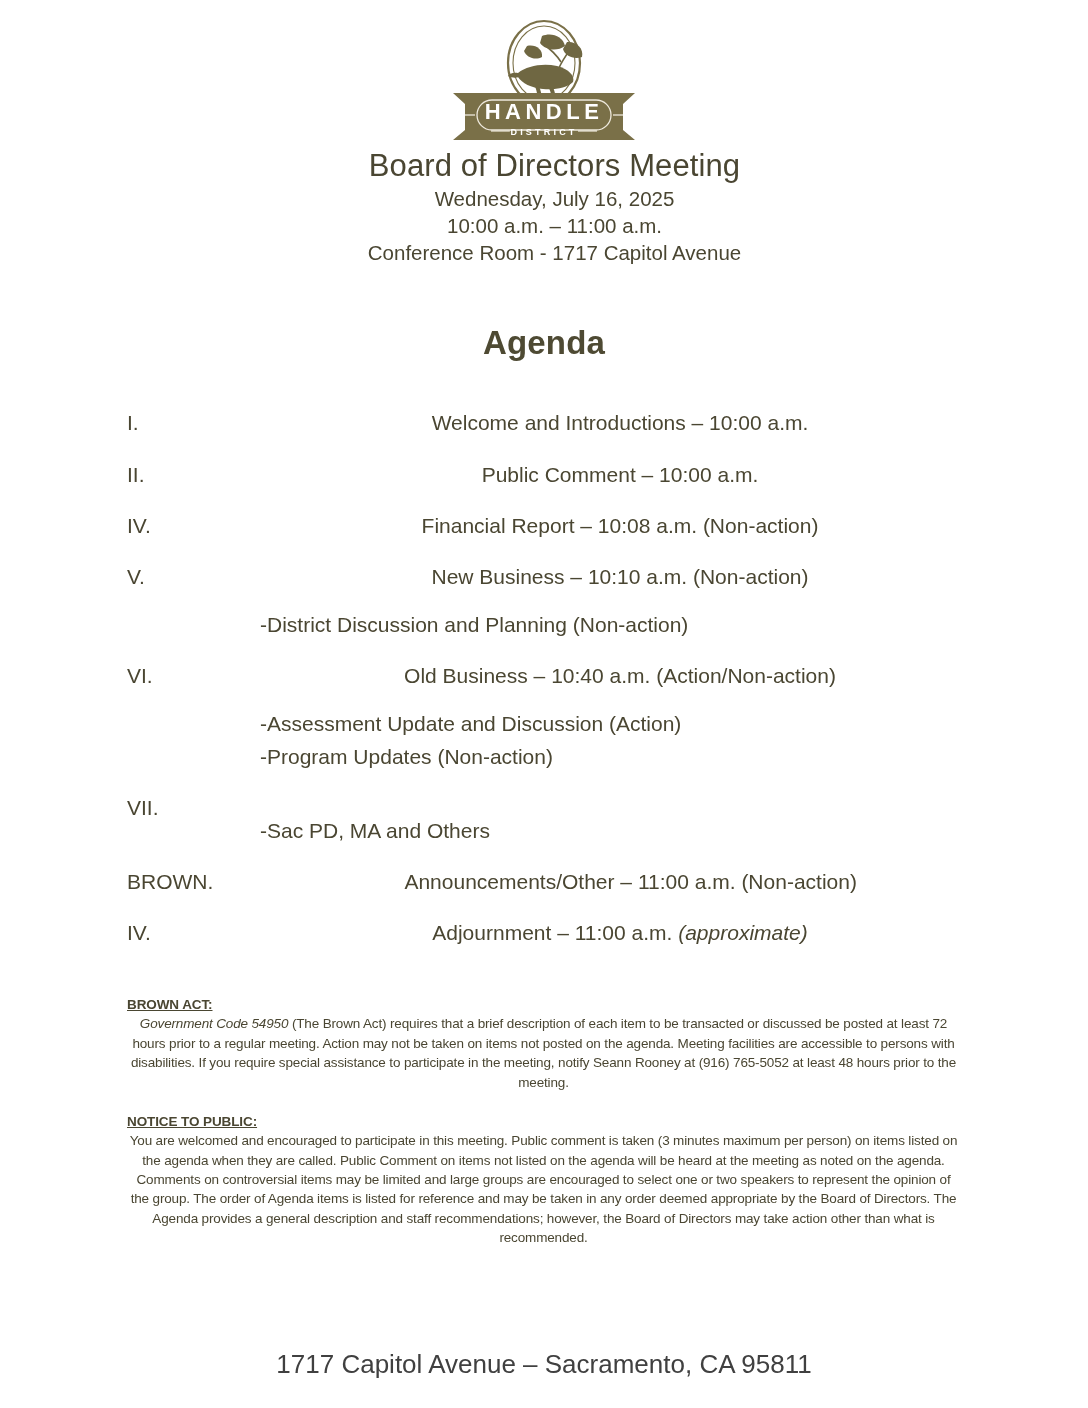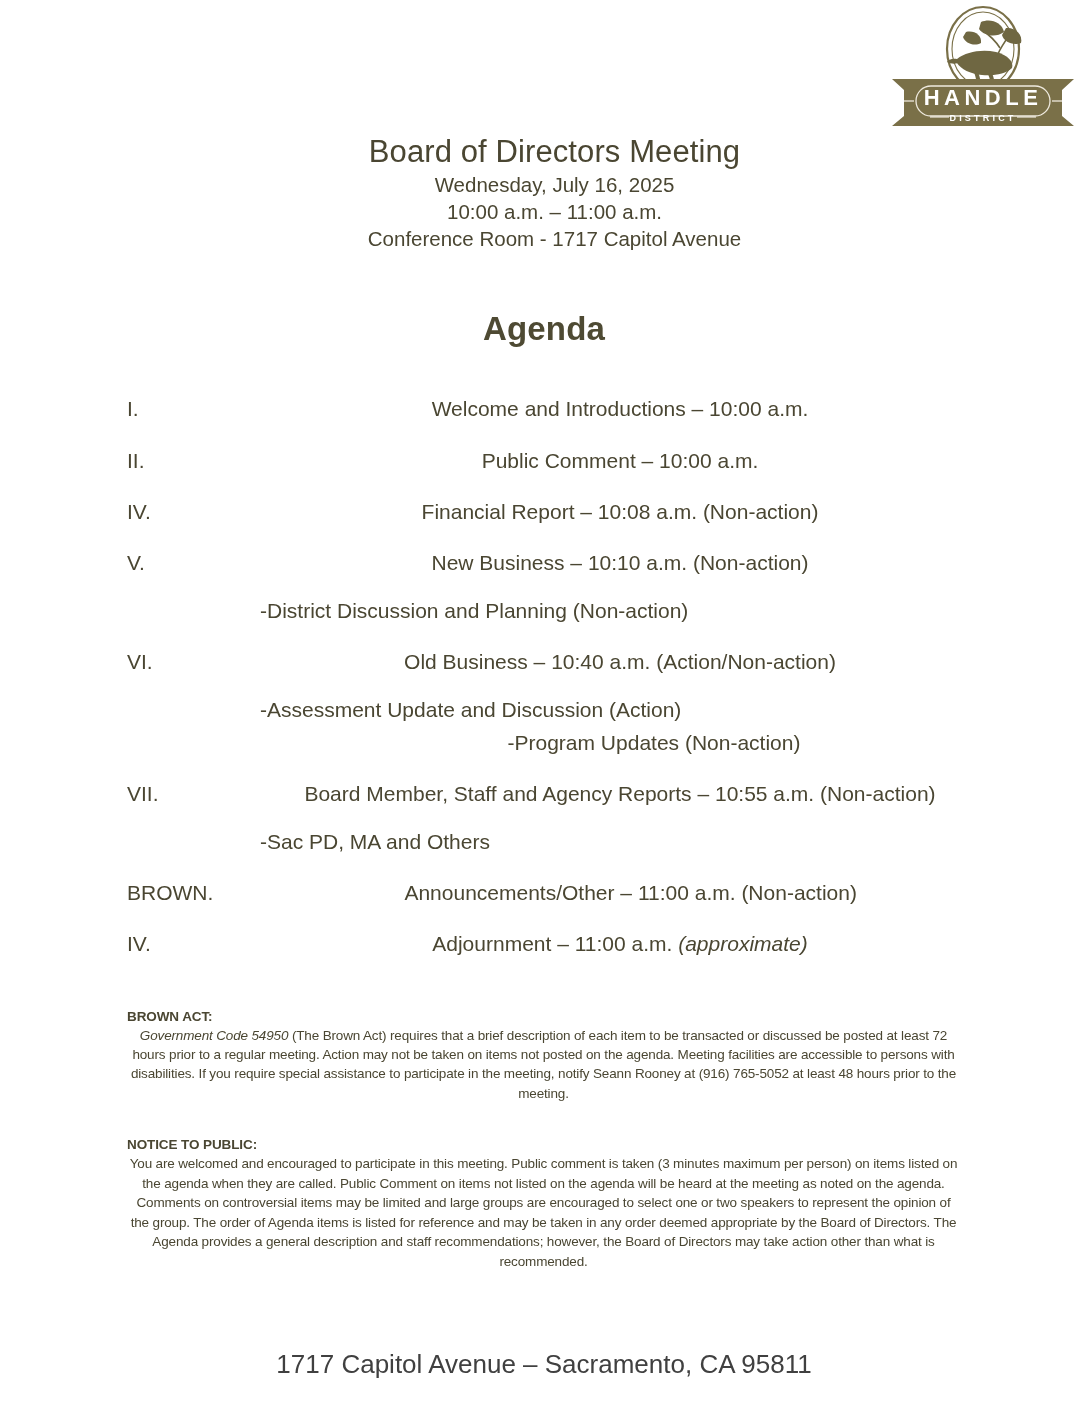--- a/index.html
+++ b/index.html
@@ -13,22 +13,22 @@
     position: relative;
     font-family: "Liberation Sans", sans-serif;
     color: #4a4632;
     overflow: hidden;
   }
 
   
   .logo-block {
     width: 100%;
     display: flex;
-    justify-content: flex-end;
-    padding-top: 4px;
+    justify-content: center;
+    padding-top: 18px;
   }
   .logo {
     position: relative;
     width: 210px;
     height: 122px;
   }
   .logo svg { display: block; }
 
   
   .doc-header {
@@ -80,44 +80,45 @@
     font-size: 21px;
     line-height: 1.2;
     color: #4a4632;
   }
   .ai-main { display: block; text-align: center; }
   .ai-sub {
     display: block;
     margin-top: 23px;
     padding-left: 68px;
   }
-  .ai-sub + .ai-sub { margin-top: 7px; text-align: center; }
+  .ai-sub + .ai-sub { margin-top: 7px; }
   .ital { font-style: italic; }
 
   
   .notes {
     margin-top: 52px;
     padding-left: 127px;
     padding-right: 128px;
   }
   .note-heading {
     font-size: 13.5px;
     font-weight: bold;
+    text-decoration: underline;
     color: #4a4632;
     letter-spacing: -0.1px;
     margin-bottom: 2px;
   }
   .note-body {
     font-size: 13.5px;
     line-height: 1.44;
     color: #4a4632;
     text-align: center;
     letter-spacing: -0.15px;
   }
-  .note-block-2 { margin-top: 34px; }
+  .note-block-2 { margin-top: 22px; }
 
   
   .doc-footer {
     position: absolute;
     left: 0;
     right: 0;
     bottom: 28px;
     text-align: center;
     font-size: 26px;
     color: #404040;
@@ -204,21 +205,20 @@
       <div class="ai-num">VI.</div>
       <div class="ai-body">
         <span class="ai-main"><span>Old Business – 10:40 a.m. (Action/Non-action)</span></span>
         <span class="ai-sub">-Assessment Update and Discussion (Action)</span>
         <span class="ai-sub">-Program Updates (Non-action)</span>
       </div>
     </div>
     <div class="agenda-item">
       <div class="ai-num">VII.</div>
       <div class="ai-body">
-        <span class="ai-main"><span>Board Member, Staff and Agency Reports – 10:55 a.m. (Non-action)</span></span>
         <span class="ai-sub">-Sac PD, MA and Others</span>
       </div>
     </div>
     <div class="agenda-item">
       <div class="ai-num">BROWN.</div>
       <div class="ai-body">
         <span class="ai-main"><span>Announcements/Other – 11:00 a.m. (Non-action)</span></span>
       </div>
     </div>
     <div class="agenda-item">

